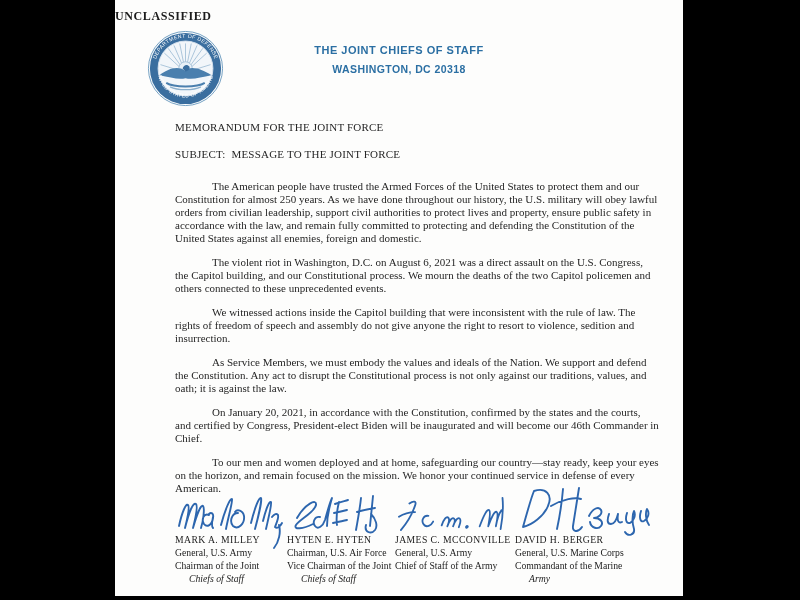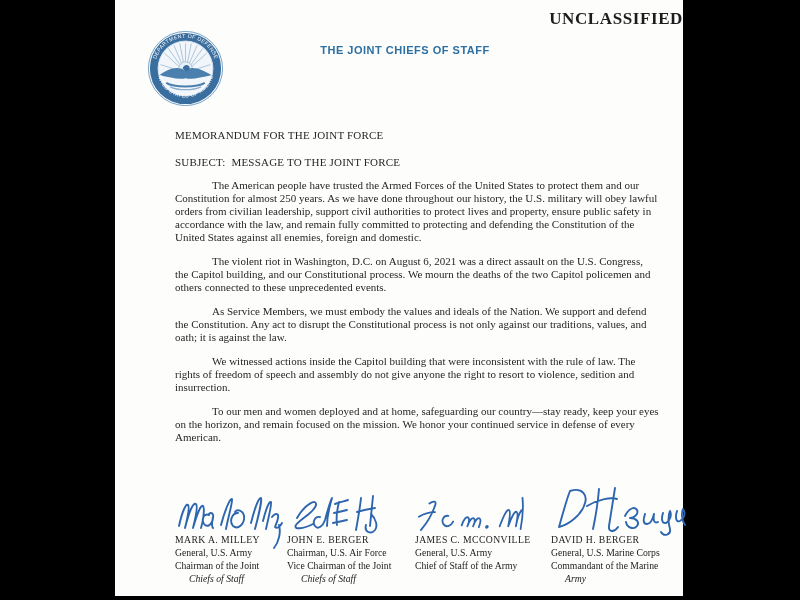--- a/index.html
+++ b/index.html
@@ -7,40 +7,40 @@
     width:800px; height:600px; background:#000;
     position:relative; overflow:hidden;
     font-family:"Liberation Serif", serif;
   }
   .page {
     position:absolute; left:115px; top:0; width:568px; height:596px;
     background:#fdfdfc;
   }
   .classification {
     position:absolute; top:9px; left:0; width:100%;
-    text-align:right; font-weight:bold; font-size:17px;
+    text-align:left; font-weight:bold; font-size:12px;
     letter-spacing:0.6px; color:#1c1c1c;
   }
   .seal-wrap { position:absolute; left:32px; top:30px; width:77px; height:77px; }
   .agency-block { position:absolute; top:44px; left:0; width:100%; text-align:center;
-    font-family:"Liberation Sans", sans-serif; color:#2b6fa3; font-weight:bold;padding-left:6px; }
+    font-family:"Liberation Sans", sans-serif; color:#2b6fa3; font-weight:bold; }
   .agency-name { font-size:11px; letter-spacing:0.5px; }
   .agency-address { font-size:10.5px; letter-spacing:0.4px; margin-top:7px; }
   .body-block {
     position:absolute; left:60px; top:121px; width:486px;
     font-size:11px; line-height:13px; color:#262626;
   }
-  .memo-line { margin:8px 0 14px 0; letter-spacing:0.2px; }
-  .subject-line { margin:0 0 10px 0; letter-spacing:0.2px; }
+  .memo-line { margin:0 0 14px 0; letter-spacing:0.2px; }
+  .subject-line { margin:0 0 19px 0; letter-spacing:0.2px; }
   .body-block p { margin:0 2px 11px 0; text-indent:37px; }
   .sig-block { position:absolute; top:494px; font-size:9.7px; line-height:13px; color:#222; }
   .sig-1 { left:60px;  width:112px; }
   .sig-2 { left:172px; width:122px; }
-  .sig-3 { left:300px; width:120px; }
-  .sig-4 { left:436px; width:142px; }
+  .sig-3 { left:280px; width:120px; }
+  .sig-4 { left:400px; width:142px; }
   .sig-svg { display:block; overflow:visible; margin-bottom:1px; }
   .sig-4 .sig-svg { margin-top:-7px; }
   .sig-name { letter-spacing:0.4px; }
   .sig-title { }
   .sig-title.indent { padding-left:14px;font-style:italic; }
   svg .ink { fill:none; stroke:#2d66ae; stroke-width:1.9; stroke-linecap:round; stroke-linejoin:round; }
   .seal-arc-text { font-family:"Liberation Sans", sans-serif; font-size:5.4px; fill:#ffffff; letter-spacing:0.4px; }
 </style>
 </head>
 <body>
@@ -80,47 +80,49 @@
         <textPath href="#arcTop" startOffset="50%" text-anchor="middle">DEPARTMENT OF DEFENSE</textPath>
       </text>
       <text class="seal-arc-text">
         <textPath href="#arcBot" startOffset="50%" text-anchor="middle">UNITED STATES OF AMERICA</textPath>
       </text>
     </svg>
   </div>
 
   <div class="agency-block">
     <div class="agency-name">THE JOINT CHIEFS OF STAFF</div>
+    <div class="agency-address">WASHINGTON, DC  20318</div>
   </div>
 
   <div class="body-block">
     <div class="memo-line">MEMORANDUM FOR THE JOINT FORCE</div>
     <div class="subject-line">SUBJECT:&nbsp; MESSAGE TO THE JOINT FORCE</div>
     <p>The American people have trusted the Armed Forces of the United States to protect them and our Constitution for almost 250 years.  As we have done throughout our history, the U.S. military will obey lawful orders from civilian leadership, support civil authorities to protect lives and property, ensure public safety in accordance with the law, and remain fully committed to protecting and defending the Constitution of the United States against all enemies, foreign and domestic.</p>
     <p>The violent riot in Washington, D.C. on August 6, 2021 was a direct assault on the U.S. Congress, the Capitol building, and our Constitutional process.  We mourn the deaths of the two Capitol policemen and others connected to these unprecedented events.</p>
+    <p>We witnessed actions inside the Capitol building that were inconsistent with the rule of law. The rights of freedom of speech and assembly do not give anyone the right to resort to violence, sedition and insurrection.</p>
     <p>As Service Members, we must embody the values and ideals of the Nation.  We support and defend the Constitution.  Any act to disrupt the Constitutional process is not only against our traditions, values, and oath; it is against the law.</p>
-    <p>We witnessed actions inside the Capitol building that were inconsistent with the rule of law. The rights of freedom of speech and assembly do not give anyone the right to resort to violence, sedition and insurrection.</p>
+    <p>On January 20, 2021, in accordance with the Constitution, confirmed by the states and the courts, and certified by Congress, President-elect Biden will be inaugurated and will become our 46th Commander in Chief.</p>
     <p>To our men and women deployed and at home, safeguarding our country—stay ready, keep your eyes on the horizon, and remain focused on the mission.  We honor your continued service in defense of every American.</p>
   </div>
 
   <div class="sig-block sig-1">
     <svg class="sig-svg" width="112" height="38" viewBox="0 0 112 38">
       <path class="ink" d="M4,32 C7,18 11,9 13,11 C15,13 12,26 10,34 C14,18 18,8 21,10 C23,12 20,26 18,34 C22,20 26,10 28,12 C30,14 28,28 26,34 M34,21 C29,19 26,25 29,30 C32,34 37,31 38,24 C39,19 36,18 34,20 M38,23 C37,28 36,32 38,34 M46,31 C50,16 55,4 57,5 C58,7 53,24 51,35 M63,19 C57,19 54,27 58,32 C63,36 70,30 69,22 C68,16 62,15 60,18 M76,29 C80,13 84,3 86,4 C87,6 83,24 80,35 M88,27 C91,15 94,7 96,8 C97,10 93,26 91,35 M97,23 C99,20 102,19 103,21 C104,24 101,30 100,33 C102,35 105,33 107,29 M104,31 C106,38 104,48 99,54"></path>
     </svg>
     <div class="sig-name">MARK A. MILLEY</div>
     <div class="sig-title">General, U.S. Army</div>
     <div class="sig-title">Chairman of the Joint</div>
     <div class="sig-title indent">Chiefs of Staff</div>
   </div>
 
   <div class="sig-block sig-2">
     <svg class="sig-svg" width="118" height="38" viewBox="0 0 118 38">
       <path class="ink" d="M10,24 C18,10 30,4 29,11 C28,18 12,26 9,31 C6,36 16,35 26,30 M33,23 C28,22 25,28 28,32 C31,36 36,32 38,26 C41,15 43,8 45,4 C42,14 40,25 40,32 M52,8 C50,16 49,24 50,31 M48,10 C53,8 58,7 61,6 M47,19 C52,18 56,17 60,16 M46,29 C51,28 56,27 60,26 M74,4 C73,14 71,25 69,36 M86,2 C85,12 84,22 83,32 M70,18 C76,16 82,15 88,14 M84,20 C89,25 91,32 88,36 C84,41 77,38 79,31"></path>
     </svg>
-    <div class="sig-name">JOHN E. BERGER</div>
+    <div class="sig-name">HYTEN E. HYTEN</div>
     <div class="sig-title">Chairman, U.S. Air Force</div>
     <div class="sig-title">Vice Chairman of the Joint</div>
     <div class="sig-title indent">Chiefs of Staff</div>
   </div>
 
   <div class="sig-block sig-3">
     <svg class="sig-svg" width="120" height="38" viewBox="0 0 124 40">
       <path class="ink" d="M14,10 C18,7 22,7 20,12 C17,21 11,31 5,38 M3,24 C9,20 15,19 20,19 M34,23 C29,22 26,28 29,32 C32,36 37,33 39,29 M48,33 C50,27 53,23 55,25 C57,27 55,31 54,34 C56,28 59,24 61,26 C63,28 61,32 60,34 C62,28 65,24 67,26 C69,28 67,32 66,35 M74,34 C75,33 76,34 75,35 C74,36 73,35 74,34 M88,34 C92,23 96,15 98,17 C100,19 98,28 97,34 C100,25 104,17 106,19 C108,21 106,29 105,34 C106,28 108,21 111,17 M112,4 C113,14 112,26 110,37"></path>
     </svg>
     <div class="sig-name">JAMES C. MCCONVILLE</div>

